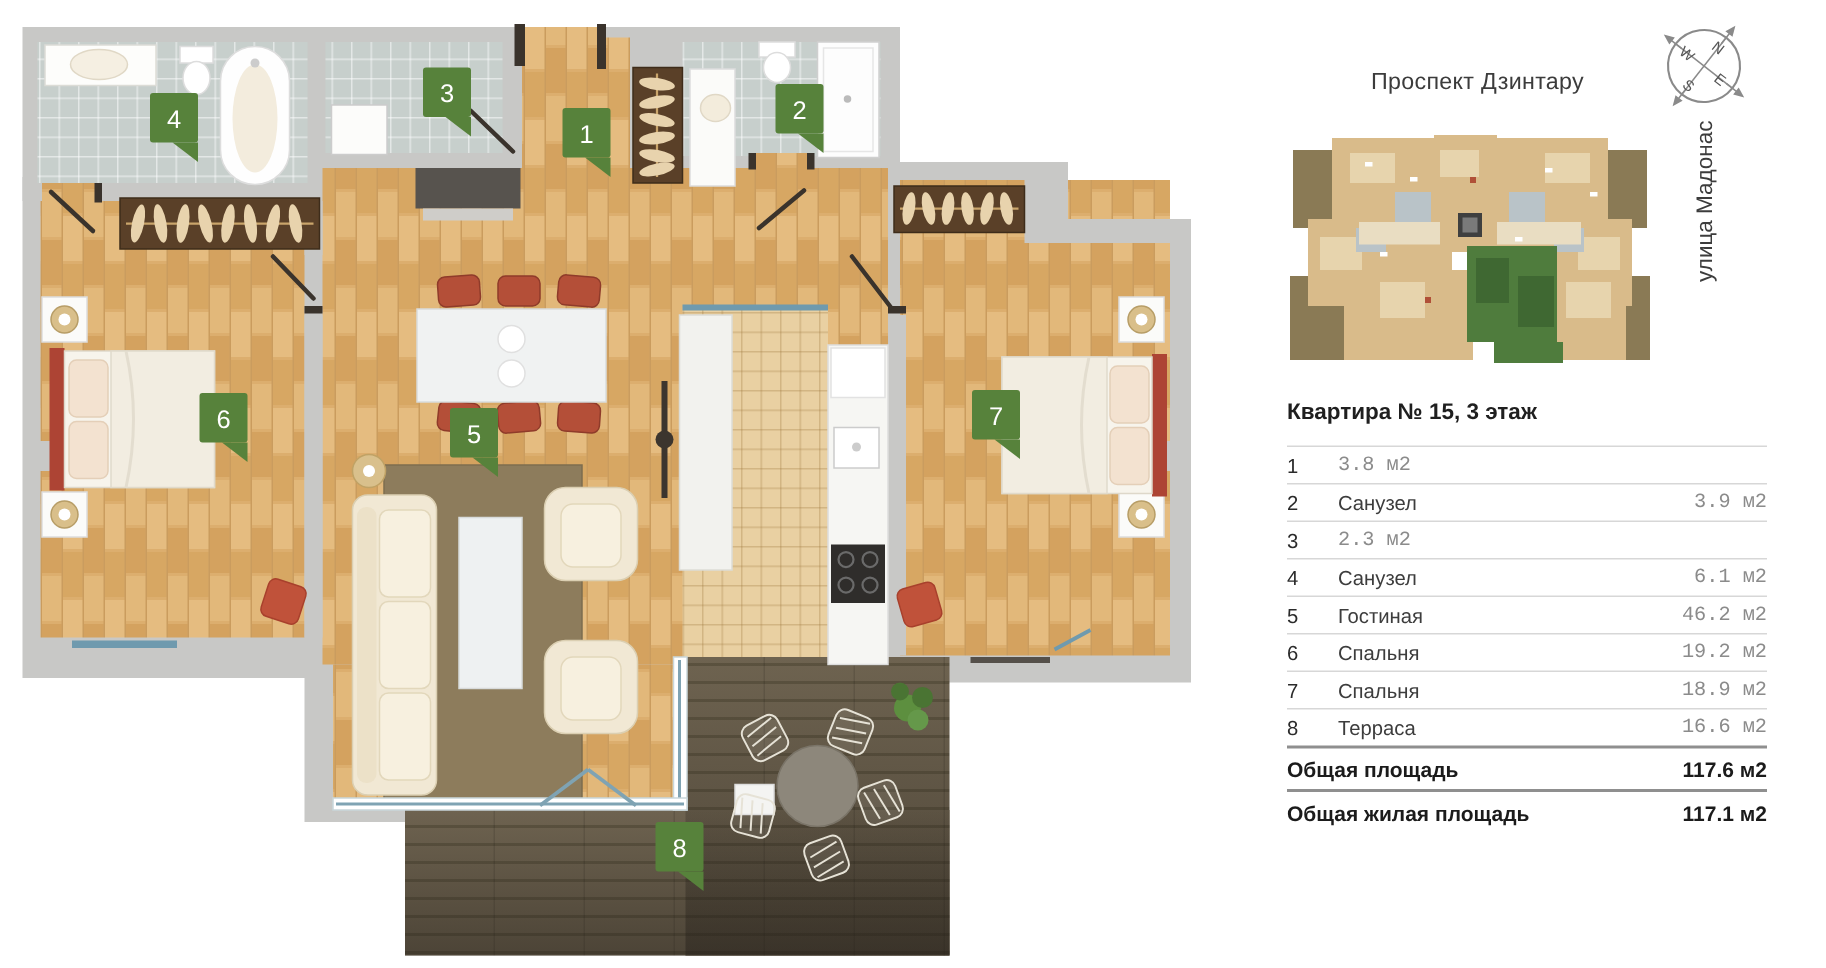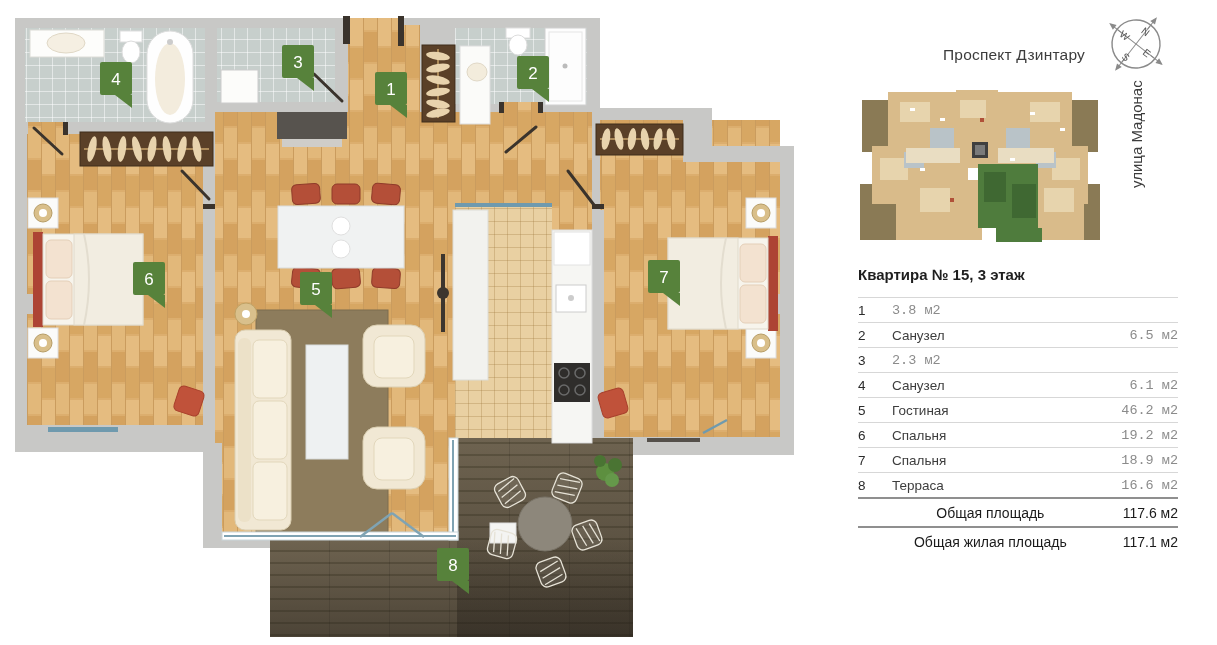--- a/index.html
+++ b/index.html
@@ -1,35 +1,35 @@
 <!DOCTYPE html>
 <html><head>
 <meta charset="utf-8">
 <style>
   html,body{margin:0;padding:0;background:#fff;}
   body{width:1217px;height:645px;position:relative;overflow:hidden;
        font-family:"Liberation Sans","DejaVu Sans",sans-serif;}
   .stage{position:absolute;inset:0;background:#fff;}
   svg text{font-family:"Liberation Sans","DejaVu Sans",sans-serif;}
   .plan-svg{position:absolute;left:0;top:0;}
-  .street-top{position:absolute;left:874px;top:46px;width:280px;text-align:center;
+  .street-top{position:absolute;left:845px;top:46px;width:280px;text-align:center;
               font-size:15.5px;color:#3c3c3c;letter-spacing:.2px;}
   .street-right{position:absolute;left:1128px;top:188px;transform:rotate(-90deg);
                 transform-origin:0 0;width:180px;font-size:15px;color:#3c3c3c;white-space:nowrap;}
   .compass{position:absolute;left:1098px;top:6px;}
   .minimap{position:absolute;left:858px;top:86px;}
   .info{position:absolute;left:858px;top:266px;width:320px;}
   .info h2{margin:0 0 14px 0;font-size:15px;font-weight:bold;color:#1f1f1f;}
   .arow{display:flex;align-items:center;height:24px;border-top:1px solid #d7d7d7;
         font-size:13.5px;}
   .arow .num{width:34px;color:#2b2b2b;}
   .arow .nm{flex:1;color:#3d3d3d;}
   .arow .ar{color:#8b8b8b;font-family:Liberation Mono, monospace;}
   .trow{display:flex;align-items:center;height:27px;border-top:2px solid #8f8f8f;
-        font-size:14px;font-weight:normal;color:#1b1b1b;text-align:center;}
+        font-size:14px;font-weight:bold;color:#1b1b1b;}
   .trow .nm{flex:1;}
 </style>
 </head>
 <body>
 
 <div class="stage">
 
 <svg class="plan-svg" width="820" height="645" viewBox="0 0 820 645">
   <defs>
     <pattern id="wood" width="28" height="64" patternUnits="userSpaceOnUse">
@@ -434,21 +434,21 @@
 <div class="info">
   <h2>Квартира № 15, 3 этаж</h2>
 
   <div class="arow">
     <span class="num">1</span>
     <span class="ar">3.8 м2</span>
   </div>
   <div class="arow">
     <span class="num">2</span>
     <span class="nm">Санузел</span>
-    <span class="ar">6.5 м2</span>
+    <span class="ar">3.9 м2</span>
   </div>
   <div class="arow">
     <span class="num">3</span>
     <span class="ar">2.3 м2</span>
   </div>
   <div class="arow">
     <span class="num">4</span>
     <span class="nm">Санузел</span>
     <span class="ar">6.1 м2</span>
   </div>

